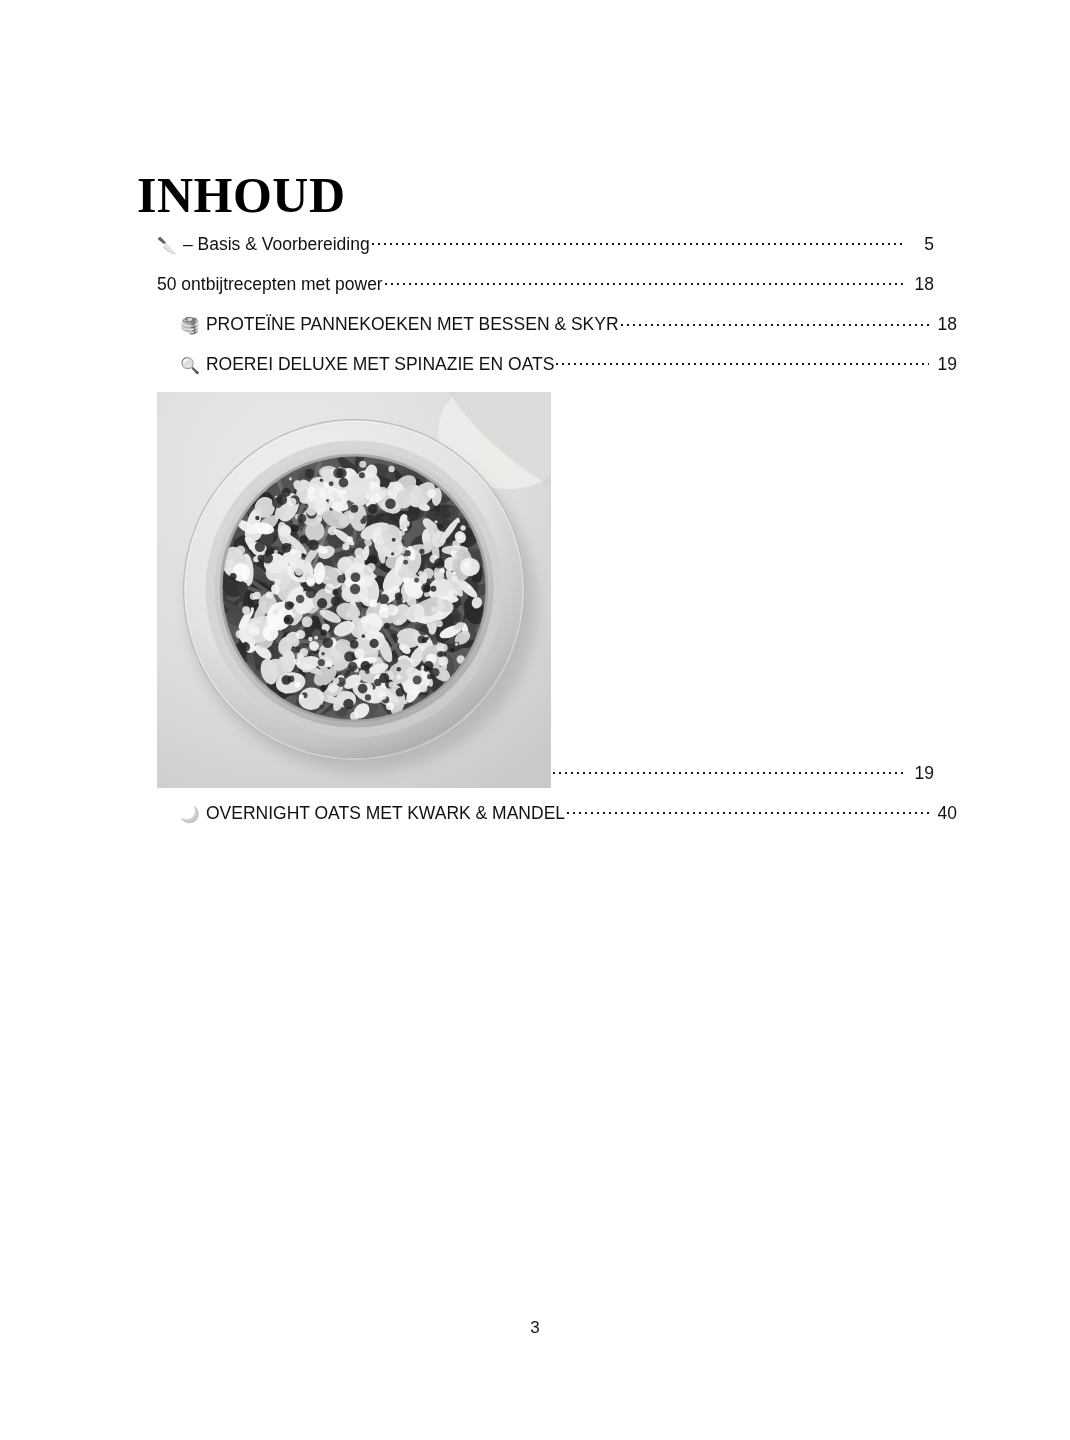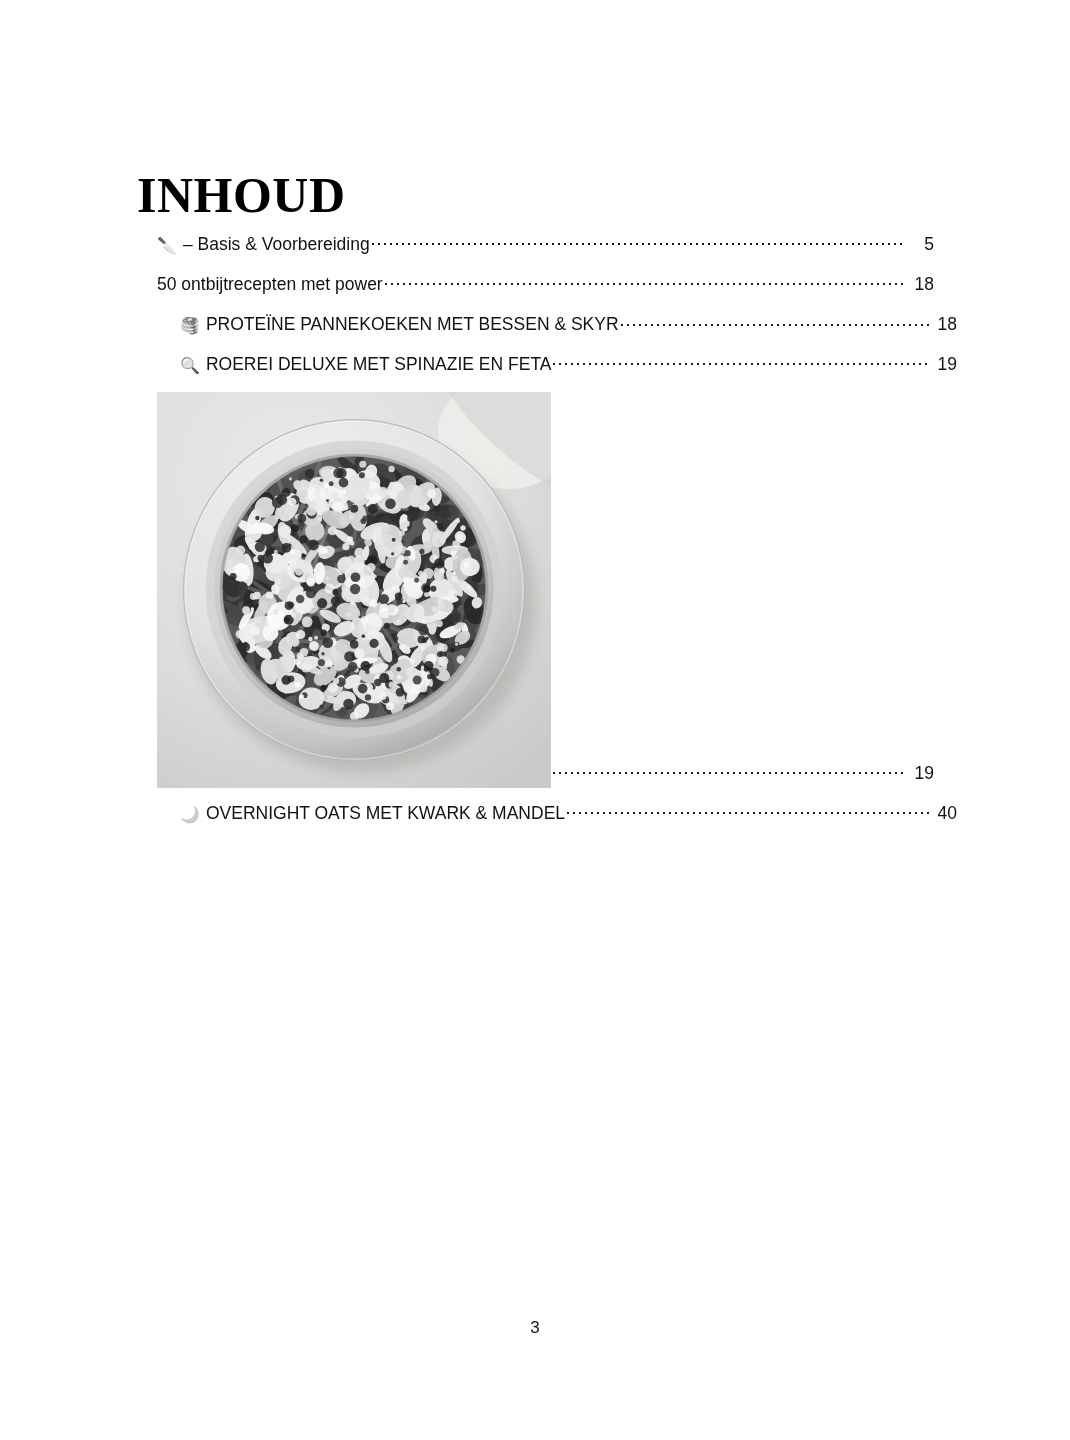--- a/index.html
+++ b/index.html
@@ -162,21 +162,21 @@
         <span class="toc-page">18</span>
       </div>
       <div class="toc-entry level-2">
         <span class="toc-icon">🥞</span>
         <span class="toc-label">PROTEÏNE PANNEKOEKEN MET BESSEN &amp; SKYR</span>
         <span class="toc-dots"></span>
         <span class="toc-page">18</span>
       </div>
       <div class="toc-entry level-2">
         <span class="toc-icon">🔍</span>
-        <span class="toc-label">ROEREI DELUXE MET SPINAZIE EN FETA</span>
+        <span class="toc-label">ROEREI DELUXE MET SPINAZIE EN OATS</span>
         <span class="toc-dots"></span>
         <span class="toc-page">19</span>
       </div>
       <div class="photo-row">
         <div class="photo-frame">
   <svg viewBox="0 0 400 400" preserveAspectRatio="xMidYMid slice" role="img" aria-label="Kom met roerei, spinazie en feta, bovenaanzicht, zwart-wit">
     <defs>
       <radialGradient id="bgG" cx="35%" cy="22%" r="95%">
         <stop offset="0%" stop-color="#e9e9e7"></stop>
         <stop offset="60%" stop-color="#dcdcda"></stop>

